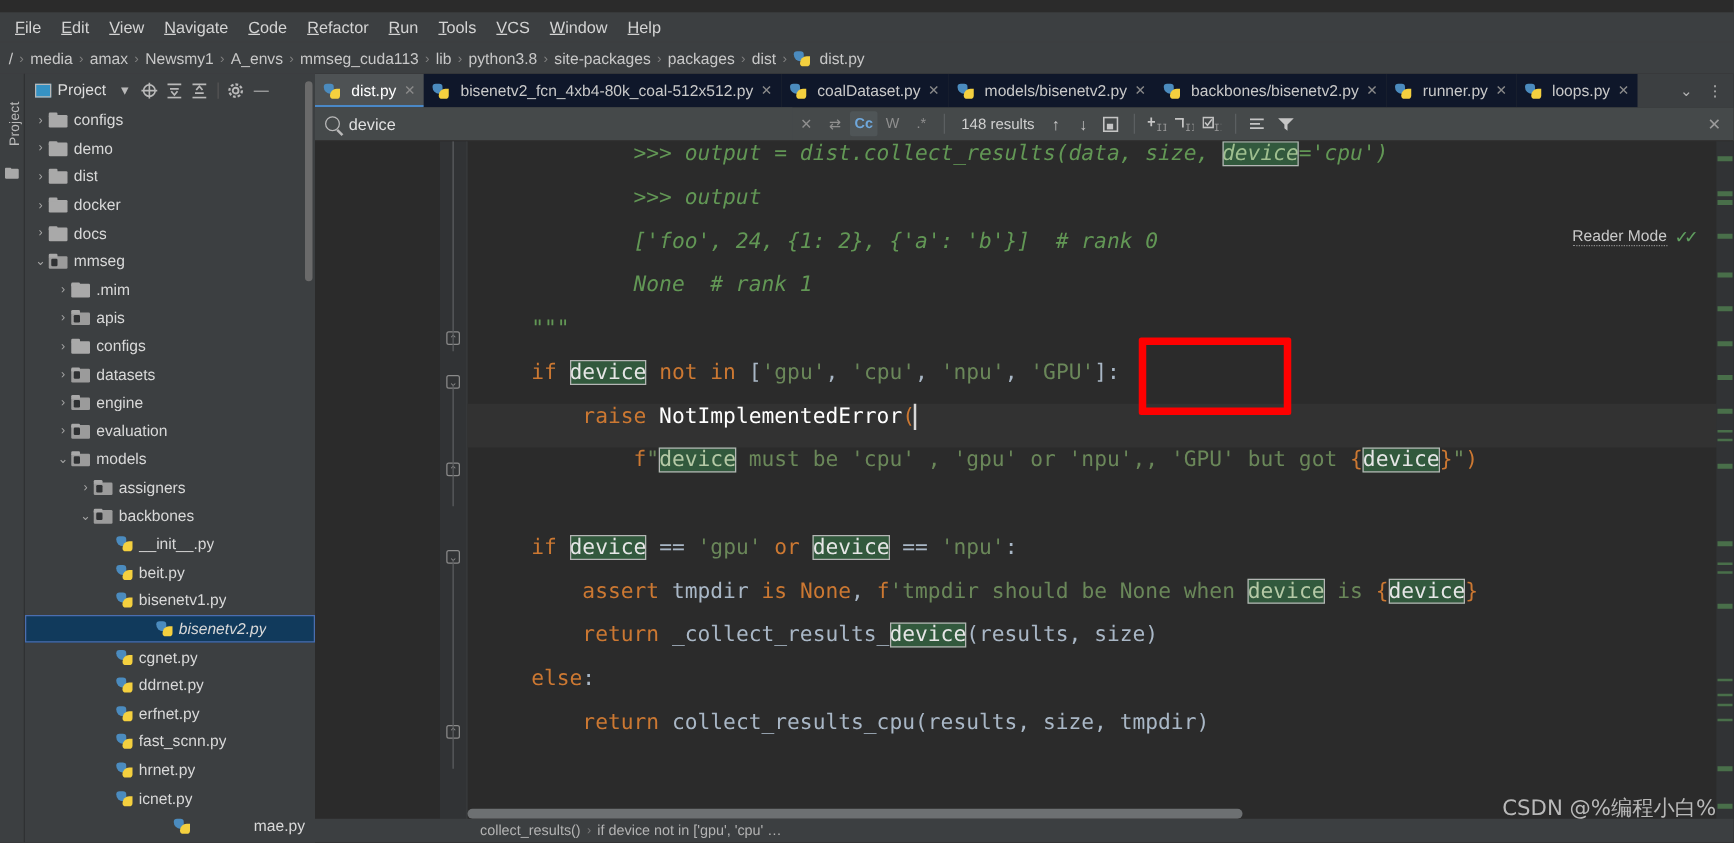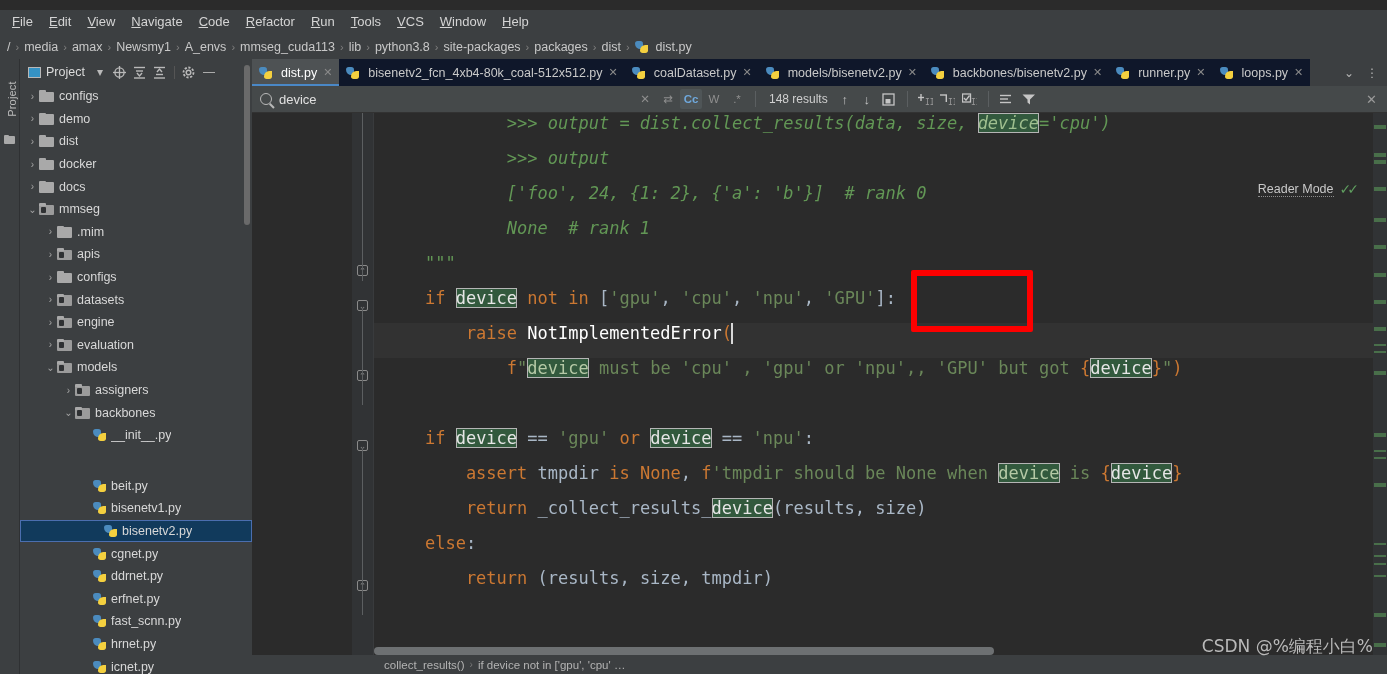--- a/index.html
+++ b/index.html
@@ -516,31 +516,31 @@
           <span class="folder mod">
             <span class="dot"></span>
           </span>
           <span class="tlabel">backbones</span>
         </div>
         <div class="trow" style="padding-left: 60px;">
           <span class="arw"></span>
           <span class="pyico"></span>
           <span class="tlabel">__init__.py</span>
         </div>
-        <div class="trow" style="padding-left: 60px; margin-top: 28px;">
+        <div class="trow" style="padding-left: 60px;">
           <span class="arw"></span>
           <span class="pyico"></span>
           <span class="tlabel">beit.py</span>
         </div>
         <div class="trow" style="padding-left: 60px;">
           <span class="arw"></span>
           <span class="pyico"></span>
           <span class="tlabel">bisenetv1.py</span>
         </div>
-        <div class="trow sel" style="padding-left: 71px;">
+        <div class="trow sel" style="padding-left: 92px; font-style: italic;">
           <span class="arw"></span>
           <span class="pyico"></span>
           <span class="tlabel">bisenetv2.py</span>
         </div>
         <div class="trow" style="padding-left: 60px;">
           <span class="arw"></span>
           <span class="pyico"></span>
           <span class="tlabel">cgnet.py</span>
         </div>
         <div class="trow" style="padding-left: 60px;">
@@ -723,21 +723,21 @@
         <div class="cline"><span class="pln"> </span></div>
 
         <div class="cline"><span class="kw">    if </span><span class="hl plain">device</span><span class="pln"> == </span><span class="str">'gpu'</span><span class="kw"> or </span><span class="hl plain">device</span><span class="pln"> == </span><span class="str">'npu'</span><span class="pln">:</span></div>
 
         <div class="cline"><span class="kw">        assert </span><span class="pln">tmpdir </span><span class="kw">is </span><span class="kw">None</span><span class="pln">, </span><span class="kw">f</span><span class="fstr">'tmpdir should be None when </span><span class="hl fstr">device</span><span class="fstr"> is </span><span class="brc">{</span><span class="hl plain">device</span><span class="brc">}</span></div>
 
         <div class="cline"><span class="kw">        return </span><span class="fn">_collect_results_</span><span class="hl plain">device</span><span class="pln">(results, size)</span></div>
 
         <div class="cline"><span class="kw">    else</span><span class="pln">:</span></div>
 
-        <div class="cline"><span class="kw">        return </span><span class="pln">(results, size, tmpdir)</span></div>
+        <div class="cline"><span class="kw">        return </span><span class="fn">collect_results_cpu</span><span class="pln">(results, size, tmpdir)</span></div>
 
         <div class="cline"><span class="pln"> </span></div>
 
         <div class="cline"><span class="pln"> </span></div>
       </div>
 
       <div class="hscroll">
         <div class="thumb"></div>
       </div>
     </div>

